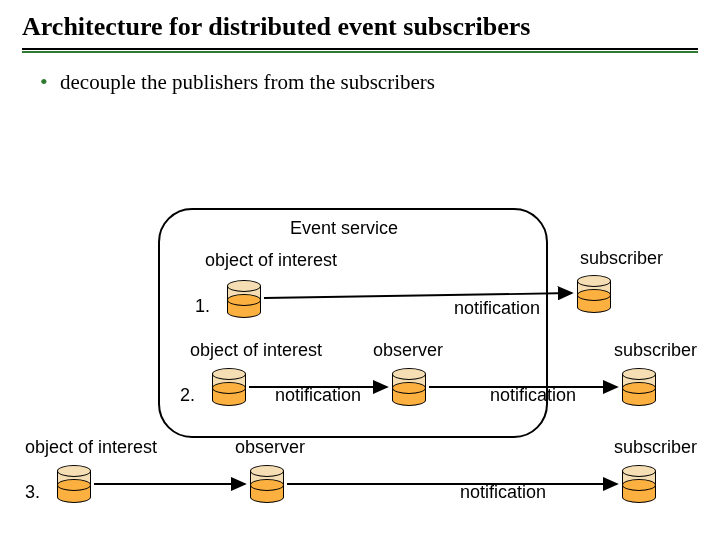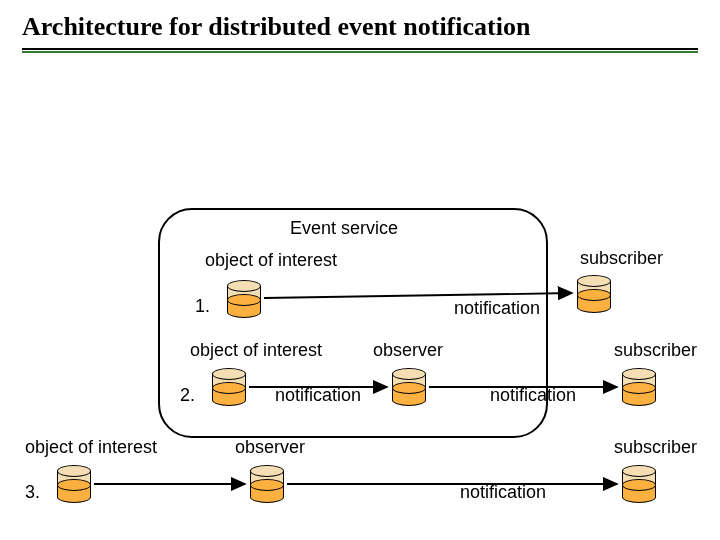--- a/index.html
+++ b/index.html
@@ -120,24 +120,27 @@
   svg.arrows {
     position: absolute;
     left: 0; top: 0;
     width: 720px; height: 540px;
     overflow: visible;
   }
 </style>
 </head>
 <body>
 
-<h1 class="title">Architecture for distributed event notification</h1>
+<h1 class="title">Architecture for distributed event subscribers</h1>
 <div class="title-underline"></div>
 
 <ul class="bullets">
+  <li>
+    <span>decouple the publishers from the subscribers</span>
+  </li>
 </ul>
 
 <div class="diagram">
 
   <div class="service-box" style="left:158px; top:208px; width:390px; height:230px;"></div>
 
   <div class="label" style="left:290px; top:218px;">Event service</div>
 
   <div class="label" style="left:205px; top:250px;">object of interest</div>
   <div class="label" style="left:580px; top:248px;">subscriber</div>

